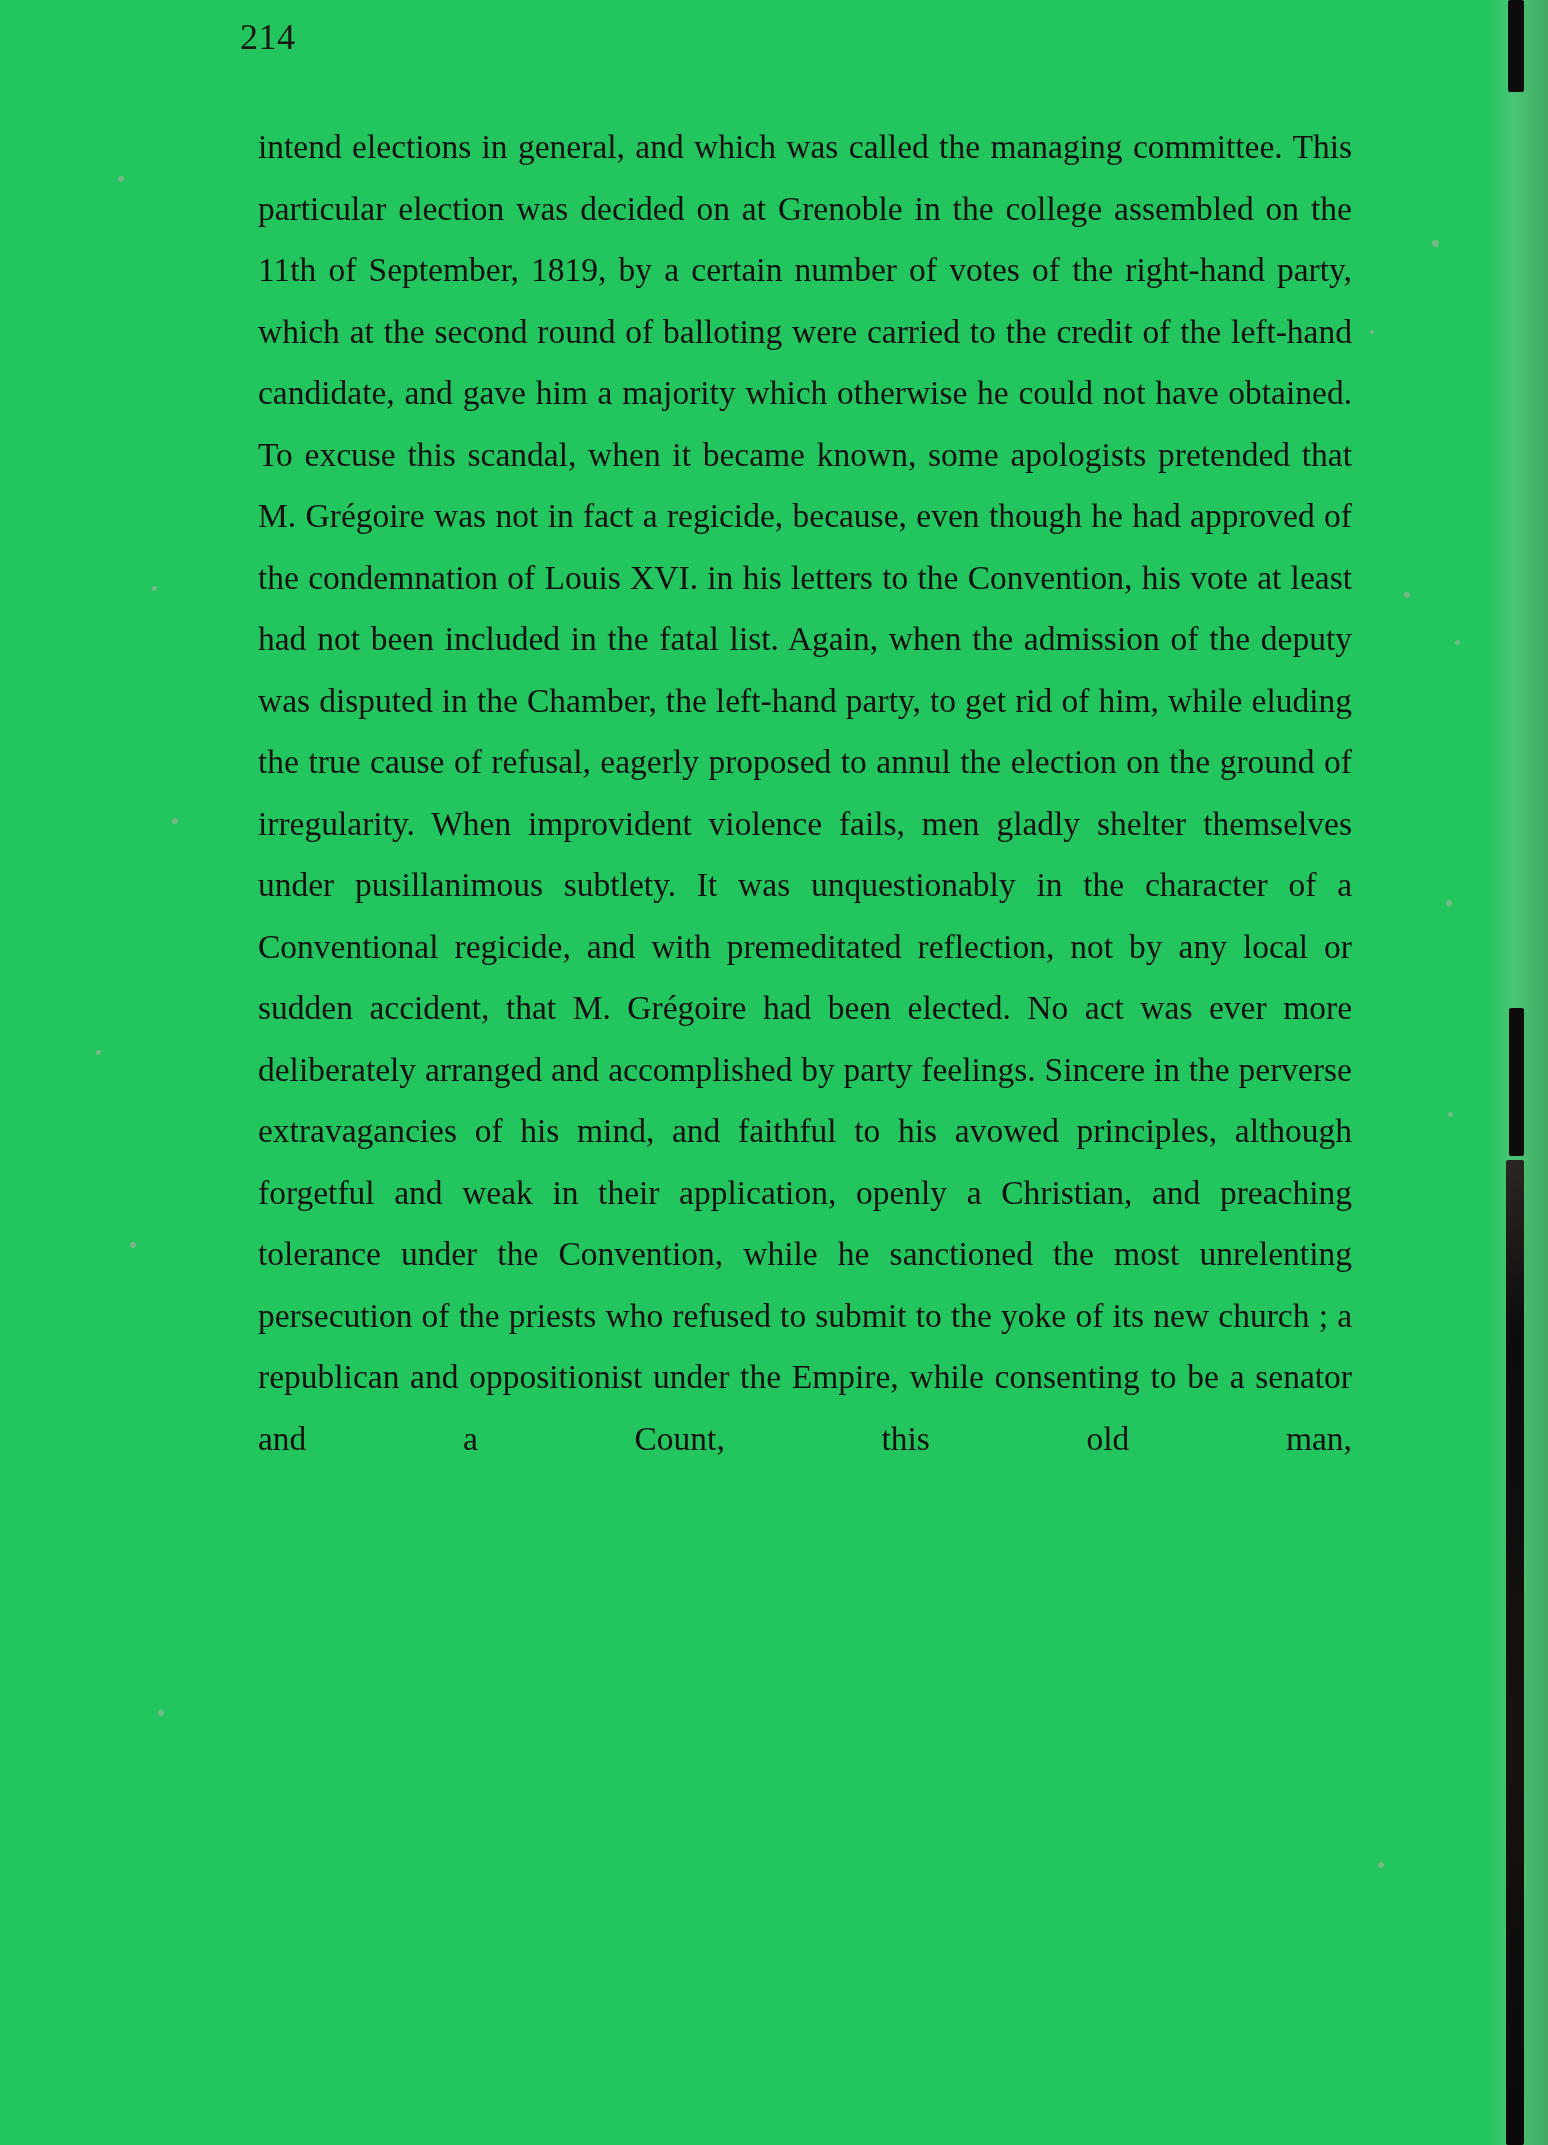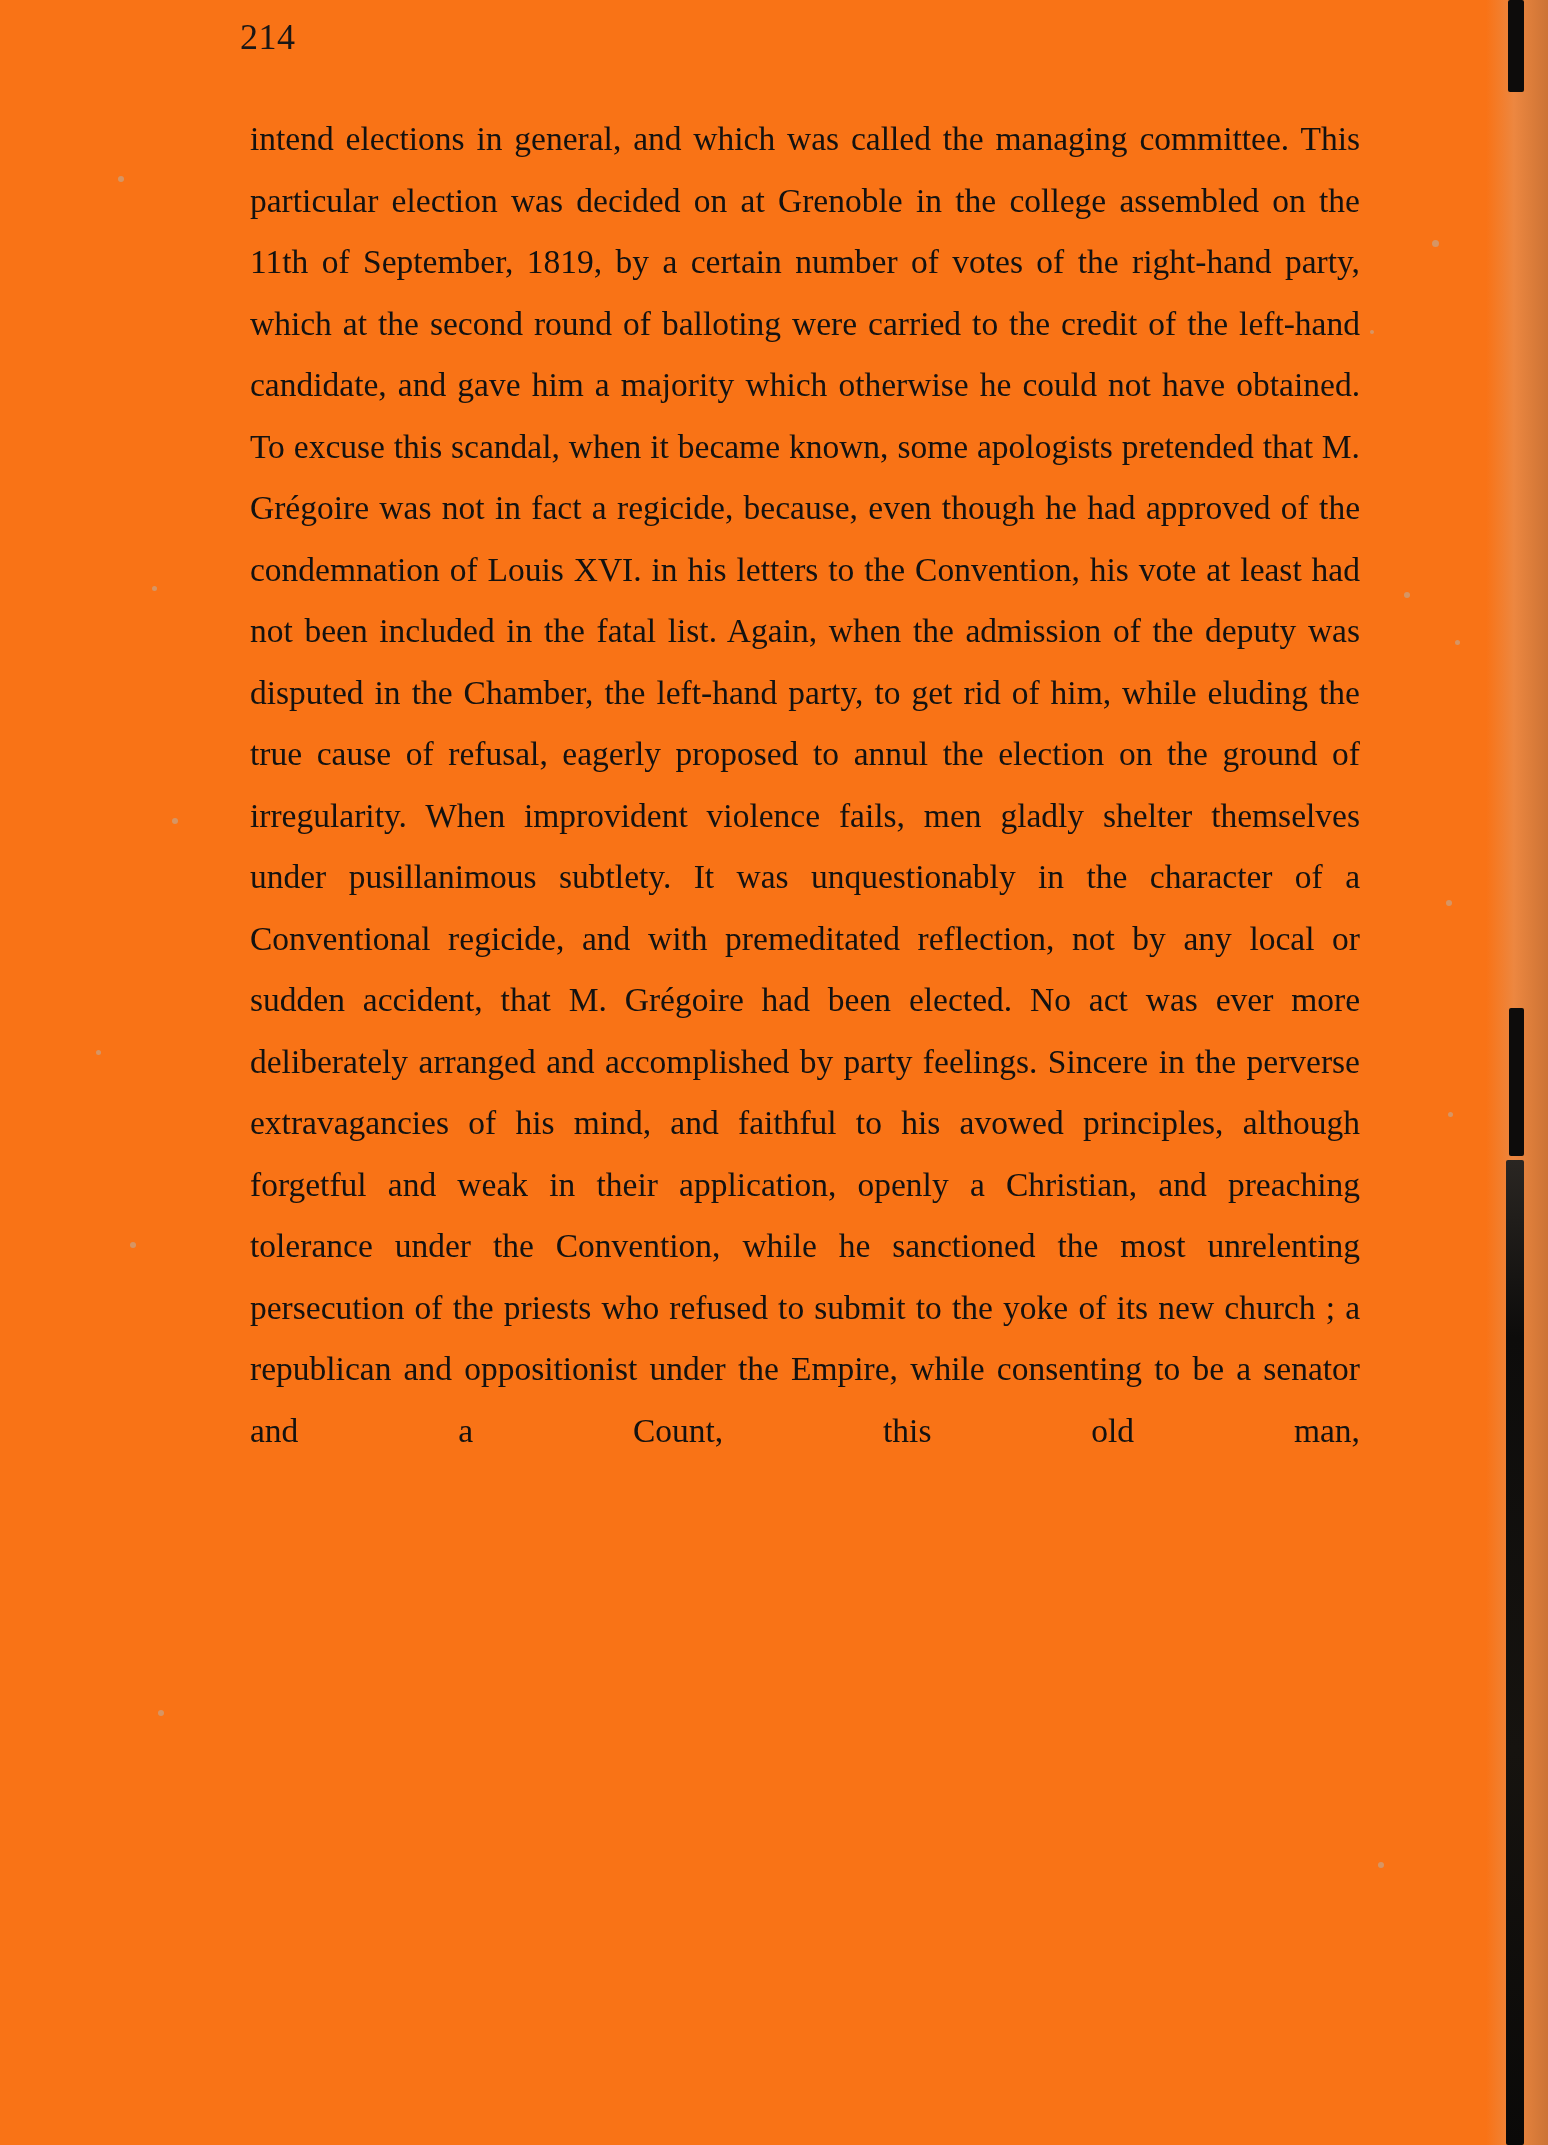--- a/index.html
+++ b/index.html
@@ -13,21 +13,21 @@
     position: relative;
     overflow: hidden;
     font-family: "Liberation Serif", serif;
     color: #1a1715;
   }
 
   
   .page {
     position: absolute;
     inset: 0;
-    background: #f97316;
+    background: #22c55e;
   }
 
   
   .speckle {
     position: absolute;
     background: #b9b0a6;
     border-radius: 50%;
     opacity: .55;
   }
 
@@ -96,21 +96,21 @@
     top: 108px;
     left: 250px;
     width: 1110px;
     font-size: 33.5px;
     line-height: 61.5px;
     text-align: justify;
     text-justify: inter-word;
     color: #141210;
   }
   .body-text p {
-    margin: 0;
+    margin: 8px;
   }
   
   .body-text p:after {
     content: "";
     display: inline-block;
     width: 100%;
   }
 </style>
 </head>
 <body>

